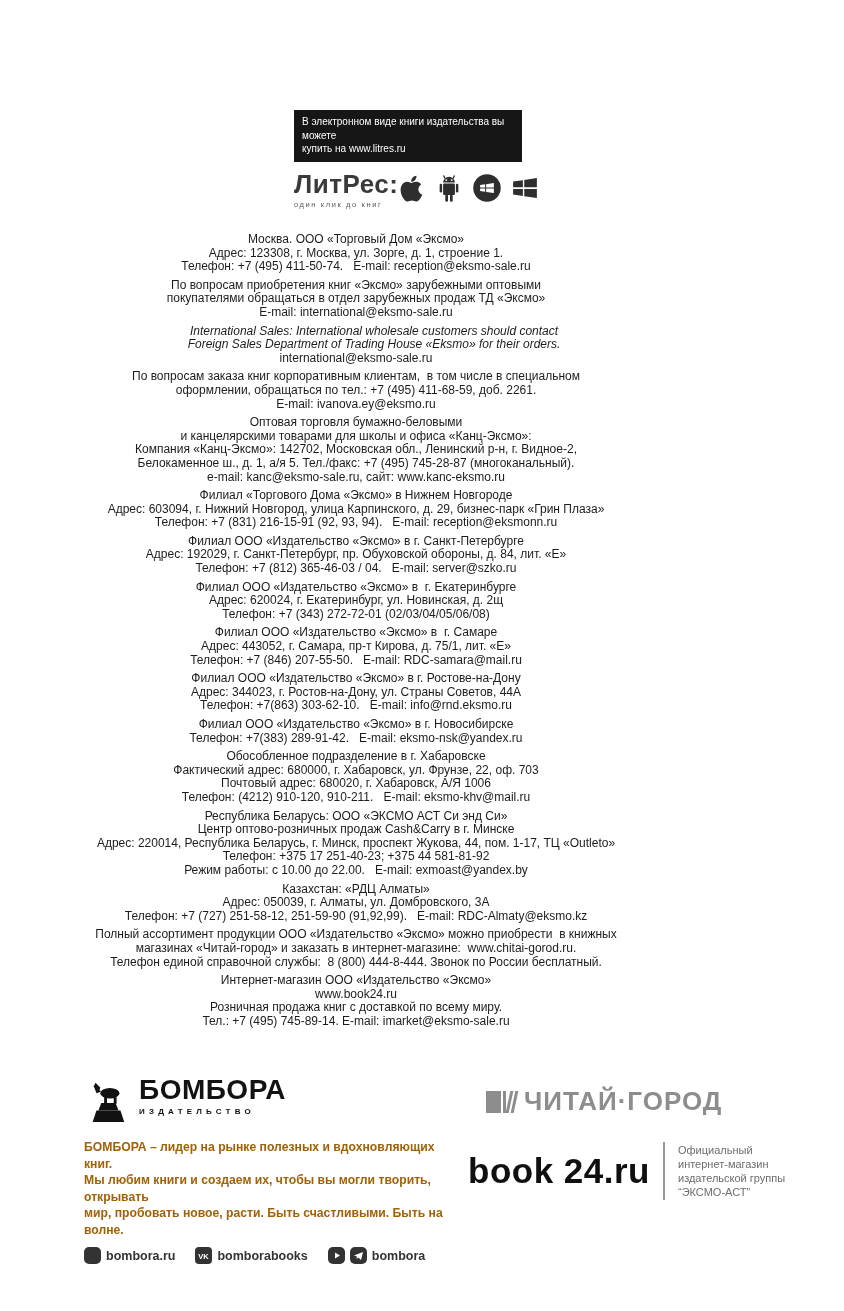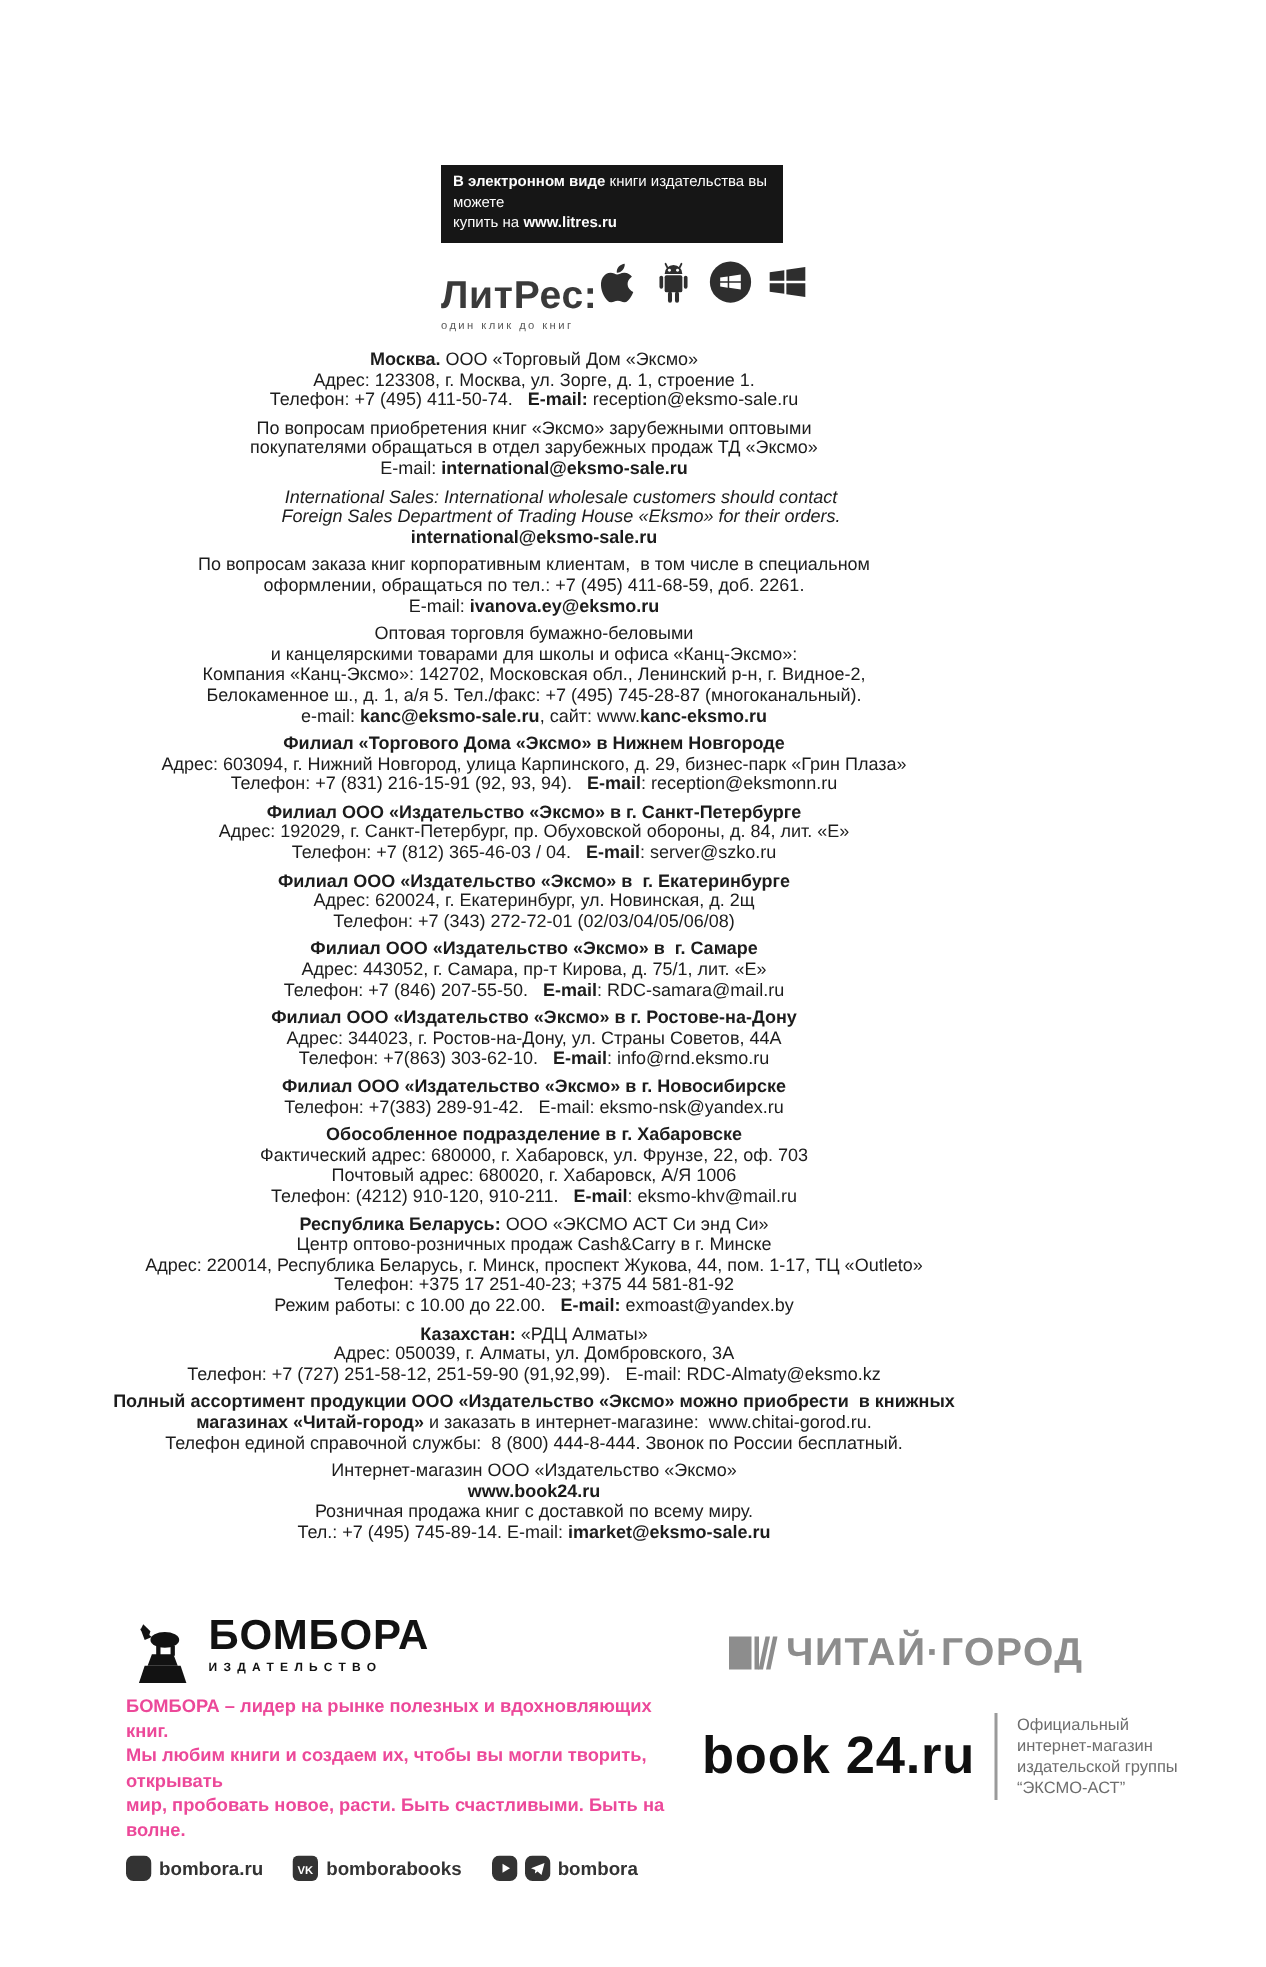--- a/index.html
+++ b/index.html
@@ -1,47 +1,47 @@
 <!DOCTYPE html>
 <html><head>
 <meta charset="utf-8">
 <style>
   html,body{margin:0;padding:0;}
   body{
     width:844px;height:1311px;background:#ffffff;position:relative;
     font-family:"Liberation Sans", sans-serif;color:#1e1e1e;overflow:hidden;
   }
-  .b{font-weight:bold;}
+  .b{font-weight:normal;}
   .i{font-style:italic;margin-left:36px;}
 
   
   .litres{position:absolute;left:294px;top:110px;width:240px;}
   .litres-banner{
     width:212px;background:#161616;color:#fdfdfd;
     font-size:10px;line-height:13.5px;padding:5px 8px 6px 8px;
   }
   .litres-row{display:flex;align-items:flex-start;margin-top:9px;}
-  .litres-logo-wrap{width:112px;margin-top:12px;}
+  .litres-logo-wrap{width:112px;}
   .litres-logo{font-size:26px;font-weight:bold;color:#3a3a3a;line-height:1;letter-spacing:.5px;}
   .litres-tagline{font-size:7.5px;letter-spacing:1.6px;color:#5a5a5a;margin-top:3px;white-space:nowrap;}
   .platform-icons{display:flex;gap:8px;align-items:center;margin-top:1px;}
   .platform-icons svg{display:block;}
 
   
   .main-col{position:absolute;left:16px;top:233px;width:680px;}
   .block{text-align:center;font-size:12px;line-height:13.6px;margin-bottom:5px;color:#1c1c1c;}
   .block .line{display:block;white-space:nowrap;}
 
   
   .bombora{position:absolute;left:84px;top:1076px;width:370px;}
   .bombora-head{display:flex;gap:9px;}
   .bombora-titles{padding-bottom:2px;}
   .bombora-name{font-size:28px;font-weight:bold;color:#121212;line-height:1;letter-spacing:.5px;}
   .bombora-sub{font-size:8px;font-weight:bold;color:#121212;letter-spacing:4.2px;margin-top:3px;}
-  .bombora-desc{font-size:12.2px;font-weight:bold;color:#ec4899;line-height:16.5px;}
+  .bombora-desc{margin-top:11px;font-size:12.2px;font-weight:bold;color:#a16207;line-height:16.5px;}
   .bombora-social{margin-top:9px;display:flex;align-items:center;gap:20px;}
   .social-item{display:flex;align-items:center;gap:5px;font-size:12.5px;font-weight:bold;color:#333;}
   .social-item svg{display:block;}
 
   .chitai{position:absolute;left:486px;top:1086px;display:flex;align-items:center;gap:8px;}
   .chitai-icon{display:flex;align-items:flex-end;gap:2px;height:22px;}
   .chitai-icon .bar{background:#8d8d8d;}
   .chitai-label{font-size:26px;font-weight:bold;color:#8d8d8d;letter-spacing:1px;white-space:nowrap;}
 
   .book24{position:absolute;left:468px;top:1142px;display:flex;align-items:center;gap:13px;}

